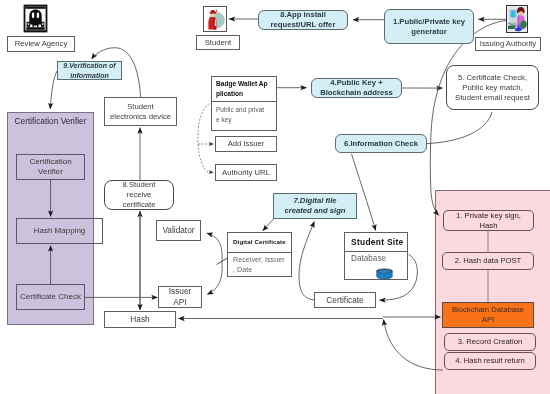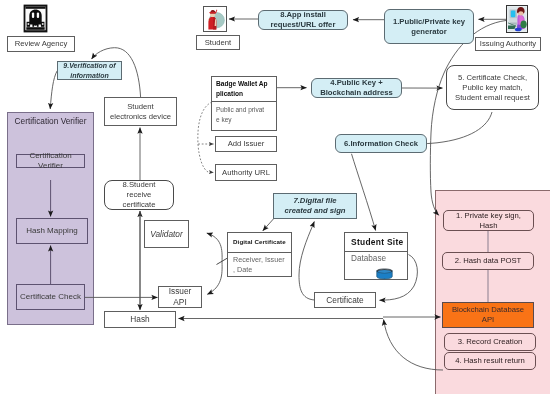--- a/index.html
+++ b/index.html
@@ -125,45 +125,45 @@
 
   <div class="node rect" style="left:7px;top:36px;width:68px;height:16px;">
     <span>Review Agency</span>
   </div>
 
   <div class="node blue sq fs7" style="left:57px;top:61px;width:65px;height:19px;">
     <span>9.Verification of
 information</span>
   </div>
 
-  <div class="node rect fs8" style="left:16px;top:154px;width:69px;height:14px;background:transparent;border-color:#5d5270;">
+  <div class="node rect fs8" style="left:16px;top:154px;width:69px;height:26px;background:transparent;border-color:#5d5270;">
     <span>Certification
 Verifier</span>
   </div>
 
-  <div class="node rect fs8" style="left:16px;top:218px;width:72px;height:26px;background:transparent;border-color:#5d5270;">
+  <div class="node rect fs8" style="left:16px;top:218px;width:87px;height:26px;background:transparent;border-color:#5d5270;">
     <span>Hash Mapping</span>
   </div>
 
   <div class="node rect fs8" style="left:16px;top:284px;width:69px;height:26px;background:transparent;border-color:#5d5270;">
     <span>Certificate Check</span>
   </div>
 
   <div class="node rect" style="left:104px;top:97px;width:73px;height:29px;">
     <span>Student
 electronics device</span>
   </div>
 
   <div class="node white-round" style="left:104px;top:180px;width:70px;height:30px;">
     <span>8.Student
 receive
 certificate</span>
   </div>
 
-  <div class="node rect fs83" style="left:144px;top:220px;width:45px;height:28px;font-style:italic;">
+  <div class="node rect fs83" style="left:156px;top:220px;width:45px;height:21px;">
     <span>Validator</span>
   </div>
 
   <div class="node rect fs83" style="left:158px;top:286px;width:44px;height:22px;">
     <span>Issuer
 API</span>
   </div>
 
   <div class="node rect fs83" style="left:104px;top:311px;width:72px;height:17px;">
     <span>Hash</span>

